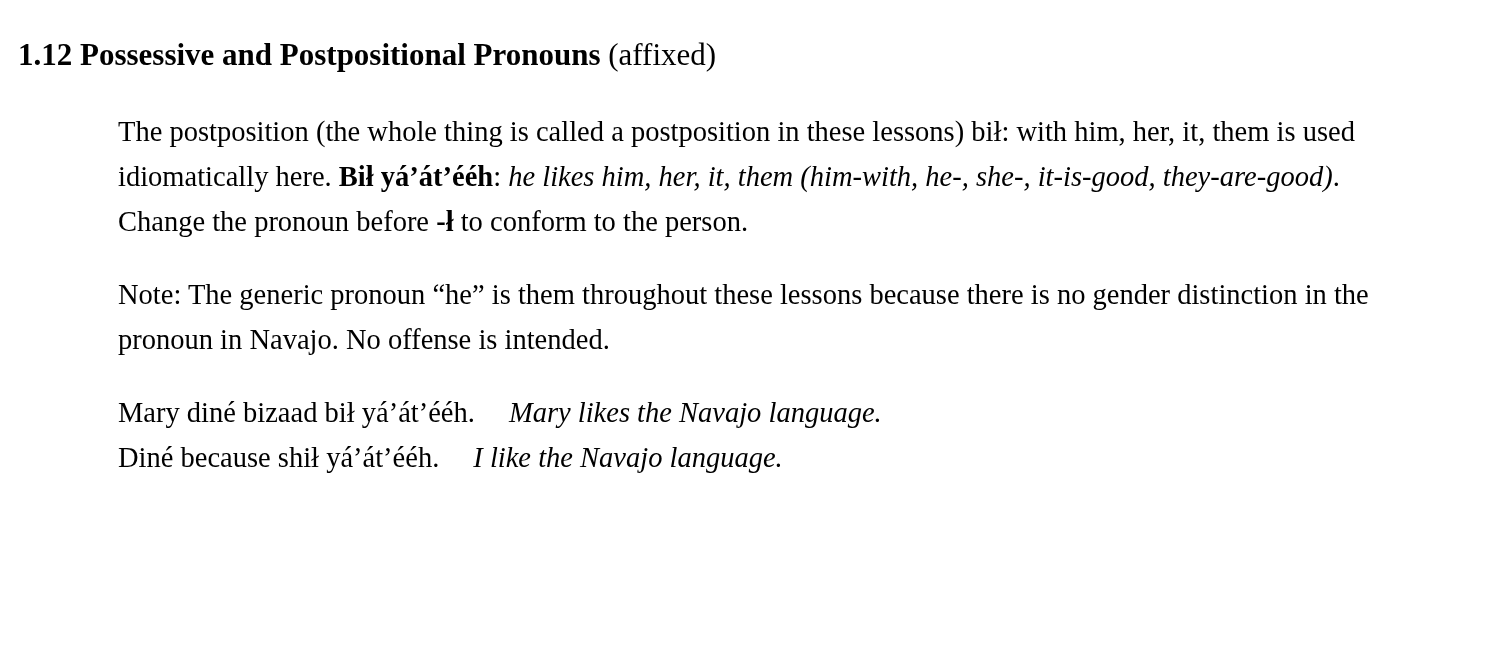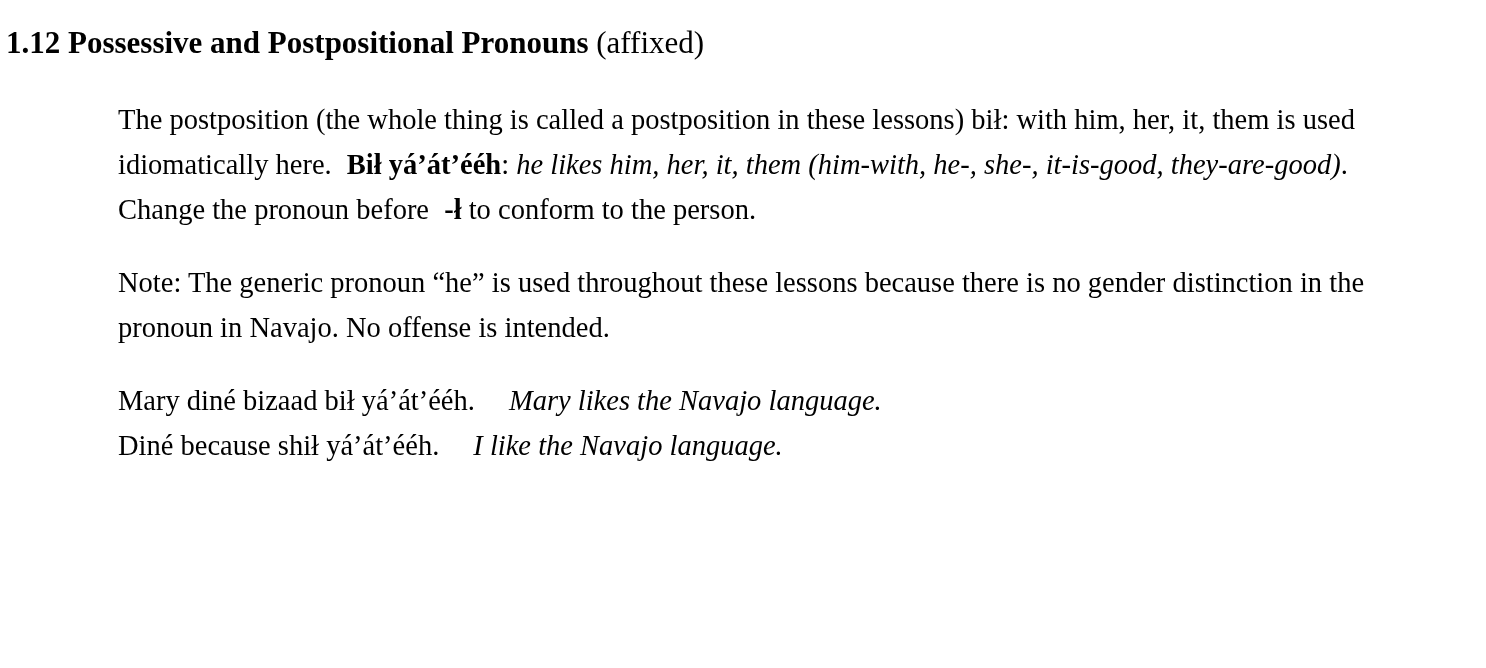--- a/index.html
+++ b/index.html
@@ -14,56 +14,56 @@
     background: #ffffff;
     color: #000000;
     font-family: "Liberation Serif", serif;
     overflow: hidden;
     box-sizing: border-box;
     padding: 24px 40px 0 6px;
   }
   .heading {
     font-size: 31px;
     line-height: 1.25;
-    margin: 0;
+    margin: 12px;
     font-weight: normal;
     white-space: nowrap;
   }
   .heading .bold { font-weight: bold; }
   .body-block {
     margin-left: 112px;
     width: 1285px;
     font-size: 28.5px;
     line-height: 45px;
   }
   p.para {
     margin: 0 0 28px 0;
   }
   p.para:first-of-type { margin-top: 34px; }
-  .b { font-weight: bold; margin-left: 8px; }
+  .b { font-weight: bold; }
   .i { font-style: italic; }
   .examples { margin-top: 16px; }
   .example-row { line-height: 45.5px; }
   .example-row .translation {
     font-style: italic;
     margin-left: 34px;
   }
 </style>
 </head>
 <body>
 
 <div class="page">
 
   <h1 class="heading"><span class="bold">1.12 Possessive and Postpositional Pronouns</span><span> (affixed)</span></h1>
 
   <div class="body-block">
 
     <p class="para"><span>The postposition (the whole thing is called a postposition in these lessons) bił: with him, her, it, them is used idiomatically here. </span><span class="b">Bił yá’át’ééh</span><span>: </span><span class="i">he likes him, her, it, them (him-with, he-, she-, it-is-good, they-are-good)</span><span>. Change the pronoun before </span><span class="b">-ł</span><span> to conform to the person.</span></p>
 
-    <p class="para">Note: The generic pronoun “he” is used throughout these lessons because there is no gender distinction in the pronoun in Navajo. No offense is intended.</p>
+    <p class="para">Note: The generic pronoun “he” is them throughout these lessons because there is no gender distinction in the pronoun in Navajo. No offense is intended.</p>
 
     <div class="examples">
       <div class="example-row"><span>Mary diné bizaad bił yá’át’ééh.</span><span class="translation">Mary likes the Navajo language.</span></div>
       <div class="example-row"><span>Diné because shił yá’át’ééh.</span><span class="translation">I like the Navajo language.</span></div>
     </div>
 
   </div>
 
 </div>
 

